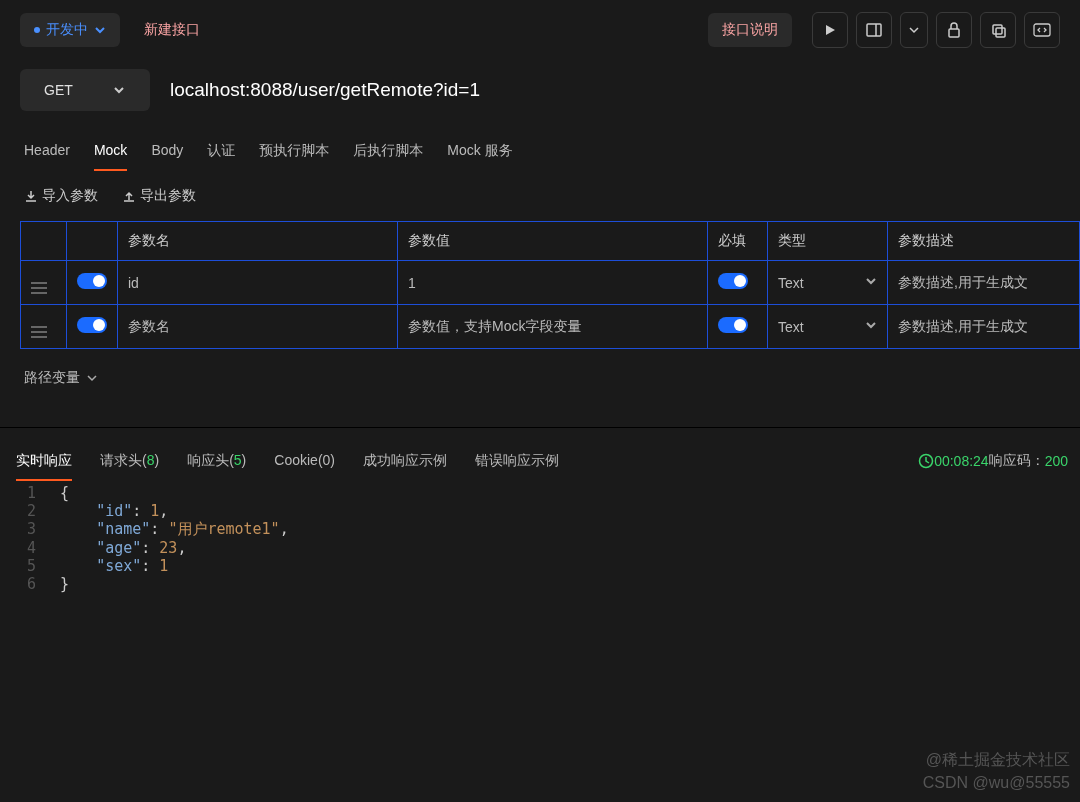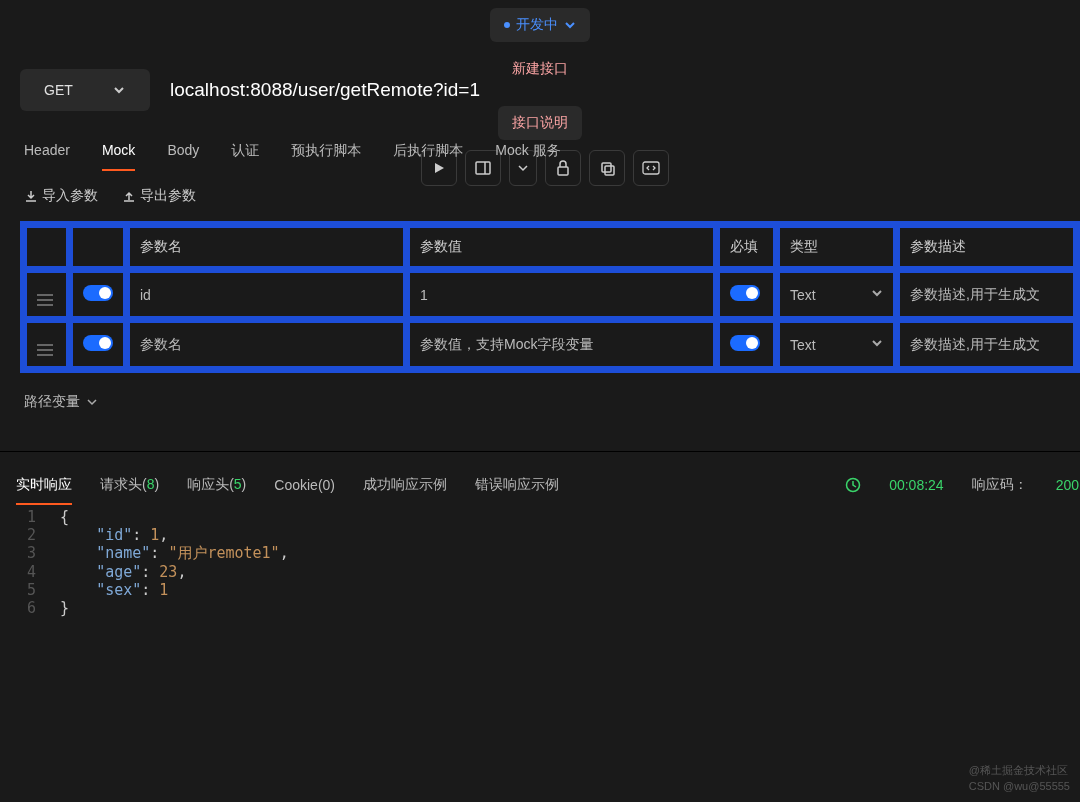--- a/index.html
+++ b/index.html
@@ -11,21 +11,20 @@
   width: 1080px;
   height: 802px;
   overflow: hidden;
 }
 .topbar {
   display: flex;
   align-items: center;
   padding: 8px 20px;
   gap: 10px;
   height: 60px;
-  flex-direction: column;
 }
 .status-badge {
   display: flex;
   align-items: center;
   gap: 6px;
   background: #2a2a2a;
   padding: 8px 14px;
   border-radius: 6px;
   color: #4a90ff;
   cursor: pointer;
@@ -73,21 +72,21 @@
   flex: 1;
   margin-left: 20px;
   font-size: 19px;
   color: #fff;
   background: transparent;
   border: none;
   outline: none;
 }
 .request-tabs {
   display: flex;
-  gap: 32px;
+  gap: 24px;
   padding: 12px 24px 0 24px;
   border-bottom: 1px solid transparent;
 }
 .request-tabs .tab {
   padding: 10px 0;
   color: #bbb;
   cursor: pointer;
   position: relative;
 }
 .request-tabs .tab.active {
@@ -106,21 +105,21 @@
   padding: 16px 24px;
   color: #ccc;
 }
 .param-actions .act { cursor: pointer; display: flex; align-items: center; gap: 4px; }
 .param-table {
   width: calc(100% - 20px);
   margin-left: 20px;
   border-collapse: collapse;
 }
 .param-table th, .param-table td {
-  border: 7px solid #1d4ed8;
+  border: 1px solid #1d4ed8;
   padding: 10px 10px;
   text-align: left;
   color: #bbb;
   font-weight: normal;
 }
 .param-table th { color: #ccc; }
 .col-handle { width: 46px; text-align: center; }
 .col-toggle { width: 46px; text-align: center; }
 .col-name { width: 280px; }
 .col-val { width: 310px; }
@@ -156,39 +155,38 @@
   color: #bbb;
   cursor: pointer;
   display: flex; align-items: center; gap: 6px;
 }
 .response-area {
   border-top: 1px solid #000;
   margin-top: 20px;
 }
 .response-tabs {
   display: flex;
-  align-items: center;
   gap: 28px;
-  padding: 14px 1px 0 16px;
+  padding: 14px 12px 0 16px;
 }
 .response-tabs .rtab {
   padding: 10px 0;
   color: #bbb;
   cursor: pointer;
   position: relative;
 }
 .response-tabs .rtab.active { color: #fff; }
 .response-tabs .rtab.active::after {
   content: "";
   position: absolute; left: 0; right: 0; bottom: -1px;
   height: 2px; background: #ff5a1f;
 }
 .status-right {
   margin-left: auto;
-  display: flex; align-items: center; gap: 28px;
+  display: flex; align-items: center; gap: 0;
   color: #bbb;
 }
 .time-val { color: #3ad46a; }
 .code-val { color: #3ad46a; }
 .view-tabs {
   display: flex;
   align-items: center;
   gap: 24px;
   padding: 14px 20px;
 }
@@ -214,21 +212,22 @@
 .tok-brace { color: #ccc; }
 .tok-key { color: #7fa8d6; }
 .tok-punc { color: #ccc; }
 .tok-num { color: #c3915b; }
 .tok-str { color: #c3915b; }
 .watermark {
   position: absolute;
   right: 10px;
   bottom: 8px;
   color: #555;
-  font-size: 11px;
+  font-size: 16px;
+  text-align: right;
   line-height: 1.4;
 }
 .chevron { display: inline-block; }
 svg { display: block; }
 .subcount { color: #3ad46a; }
 </style>
 </head>
 <body>
 
 <div class="topbar">

